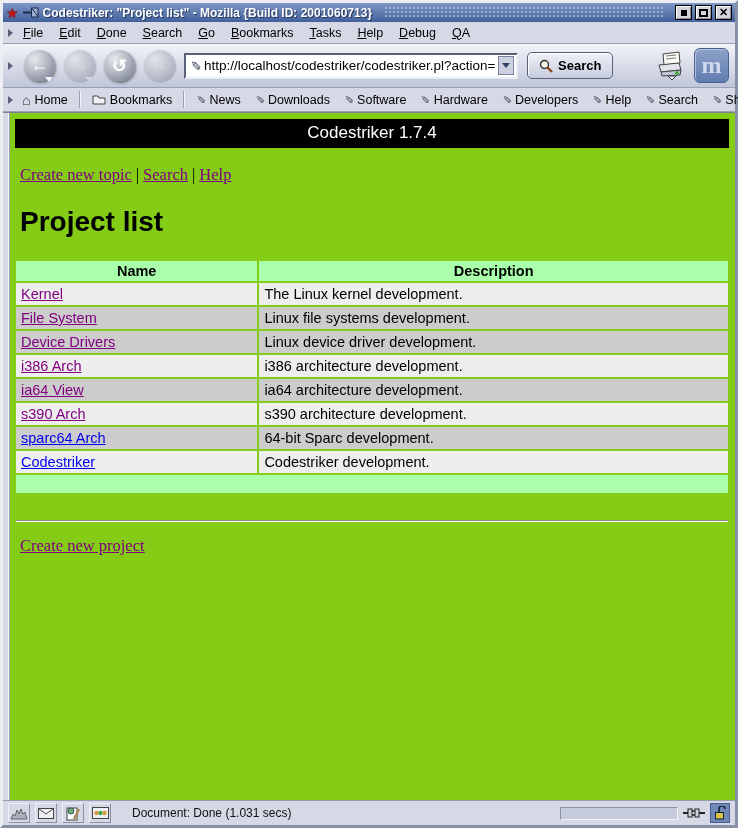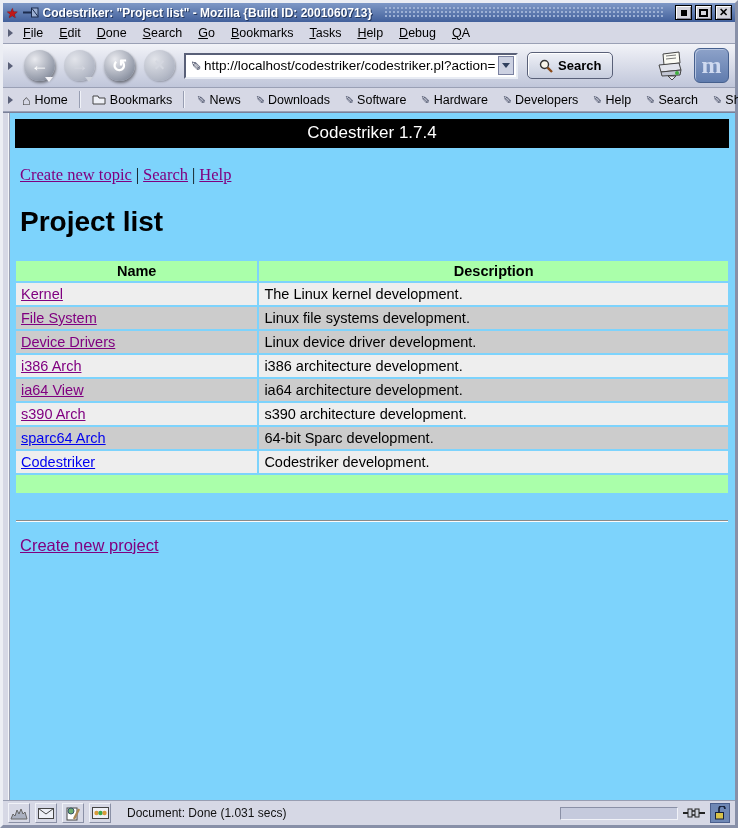--- a/index.html
+++ b/index.html
@@ -119,21 +119,21 @@
     height: 24px; flex: 0 0 24px; display: flex; align-items: center;
     background: #d6d8e5; border-bottom: 1px solid #9aa0b5; padding-left: 2px;
     font-size: 12.5px; white-space: nowrap;
   }
   .pt-item { display: flex; align-items: center; gap: 4px; padding: 2px 7px; cursor: pointer; }
   .pt-sep { width: 2px; height: 17px; border-left: 1px solid #989eb2; border-right: 1px solid #f0f2f8; margin: 0 4px; }
   .house-icon { font-size: 14px; line-height: 1; color: #333; }
   .quill-icon { font-size: 11px; color: #4a5168; display: inline-block; transform: rotate(90deg) scaleX(-1); }
 
   
-  .content { flex: 1; display: flex; background: #7dd3fc; border-top: 1px solid #7a descendant; border-top: 1px solid #7a8098; overflow: hidden; justify-content: space-between; }
+  .content { flex: 1; display: flex; background: #84cc16; border-top: 1px solid #7a descendant; border-top: 1px solid #7a8098; overflow: hidden; justify-content: space-between; }
   .sidebar-grippy { flex: 0 0 7px; background: #d6d8e5; border-right: 1px solid #989eb2; box-shadow: inset -1px 0 0 #f4f5f9; }
   .page { flex: 1; padding: 6px 5px 0 4px; overflow: hidden; }
 
   .banner {
     background: #000; color: #fff; text-align: center;
     font-size: 17px; padding: 4px 0 5px 0; margin: 0 1px;
   }
   .nav-links {
     font-family: "Liberation Serif", serif; font-size: 16.5px; color: #000;
     margin: 17px 0 0 6px;
@@ -160,34 +160,34 @@
   .projects-table a { text-decoration: underline; cursor: pointer; }
   a.visited { color: #800080; }
   a.unvisited { color: #0000ee; }
   tr.footer-row td { background: #aaffaa; height: 18px; padding: 2px; }
 
   .rule {
     margin: 25px 2px 0 2px; height: 2px; border: none;
     border-top: 1px solid #8a8a8a; border-bottom: 1px solid #fbfbfb;
   }
   .create-project {
-    margin: 14px 0 0 6px; font-family: Liberation Sans, sans-serif; font-size: 16.5px;
+    margin: 14px 0 0 6px; font-family: Liberation Serif, serif; font-size: 16.5px;
   }
   .create-project a { color: #800080; text-decoration: underline; cursor: pointer; }
 
   
   .statusbar {
     height: 25px; flex: 0 0 25px; display: flex; align-items: center;
     background: #d6d8e5; border-top: 1px solid #989eb2; padding: 0 5px; gap: 5px;
   }
   .comp-btn {
     width: 22px; height: 20px; display: flex; align-items: center; justify-content: center;
     border: 1px solid; border-color: #f0f2f8 #8a90a6 #8a90a6 #f0f2f8; cursor: pointer; background: #d6d8e5;
   }
-  .status-text { font-size: 12px; color: #111; margin-left: 11px; flex: 1; }
+  .status-text { font-size: 12px; color: #111; margin-left: 16px; flex: 1; }
   .progress {
     width: 118px; height: 13px; background: #c5cadd;
     border: 1px solid; border-color: #8a90a6 #f0f2f8 #f0f2f8 #8a90a6;
   }
   .plug { display: flex; align-items: center; }
   .lock-tile {
     width: 20px; height: 20px; background: #6f88b5; border: 1px solid #4a5f8d;
     display: flex; align-items: center; justify-content: center; cursor: pointer;
   }
 </style>

